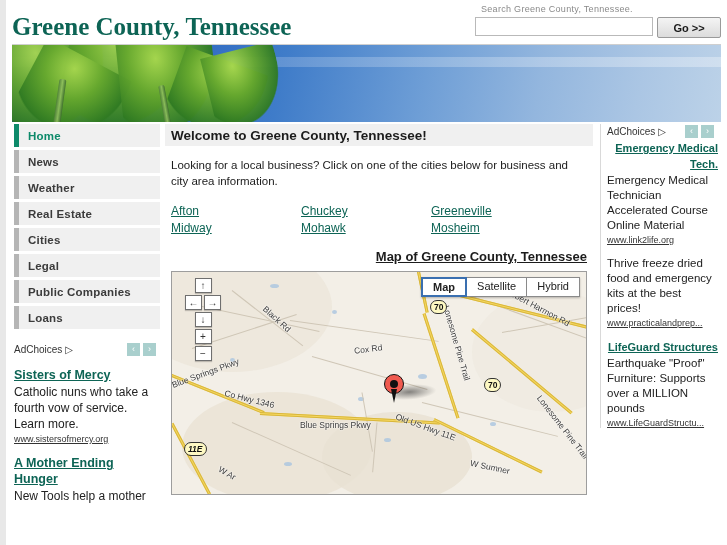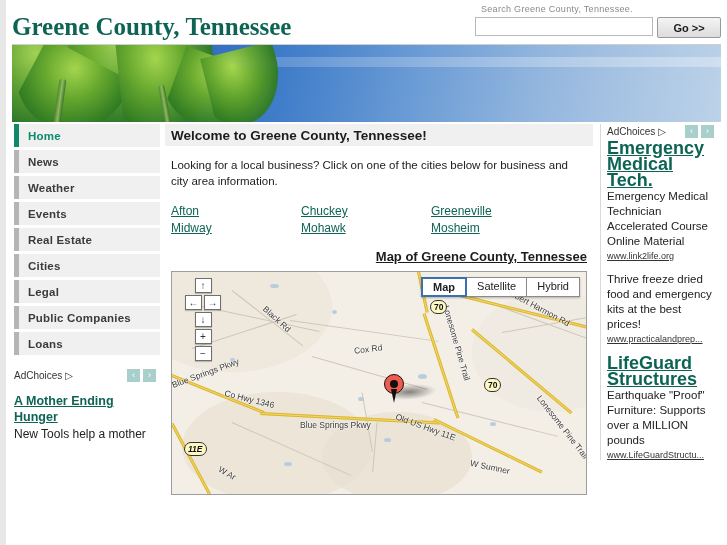--- a/index.html
+++ b/index.html
@@ -300,21 +300,21 @@
   }
 
   
   #right-col {
     flex: 0 0 118px;
     width: 118px;
     padding-left: 6px;
     border-left: 1px solid #d9d9d9;
     margin-left: 3px;
   }
-  #right-col .ad-title { font-size:18px; }
+  #right-col .ad-title { font-size:11px;text-align:right; }
   #right-col .ad-desc { font-size:11.5px; line-height:15px; }
   #right-ad-head { display:flex; align-items:center; height:14px; }
 </style>
 </head>
 <body>
 
 <div id="page">
 
   <div id="header">
     <div id="site-title">Greene County, Tennessee</div>
@@ -345,23 +345,20 @@
       <div class="nav-item active">
         <span>Home</span>
       </div>
       <div class="nav-item">
         <span>News</span>
       </div>
       <div class="nav-item">
         <span>Weather</span>
       </div>
       <div class="nav-item">
-        <span>Events</span>
-      </div>
-      <div class="nav-item">
         <span>Real Estate</span>
       </div>
       <div class="nav-item">
         <span>Cities</span>
       </div>
       <div class="nav-item">
         <span>Legal</span>
       </div>
       <div class="nav-item">
         <span>Public Companies</span>
@@ -374,20 +371,25 @@
         <span class="adchoices">
           <span>AdChoices</span>
           <span>▷</span>
         </span>
         <span class="ad-arrows">
           <span class="ad-arrow">‹</span>
           <span class="ad-arrow">›</span>
         </span>
       </div>
 
+      <div class="ad-block">
+        <a class="ad-title">Sisters of Mercy</a>
+        <div class="ad-desc">Catholic nuns who take a fourth vow of service. Learn more.</div>
+        <a class="ad-url">www.sistersofmercy.org</a>
+      </div>
 
       <div class="ad-block">
         <a class="ad-title">A Mother Ending Hunger</a>
         <div class="ad-desc">New Tools help a mother</div>
       </div>
     </div>
 
     <div id="center-col">
       <div id="welcome-bar">Welcome to Greene County, Tennessee!</div>
       <div class="para">Looking for a local business? Click on one of the cities below for business and city area information.</div>

